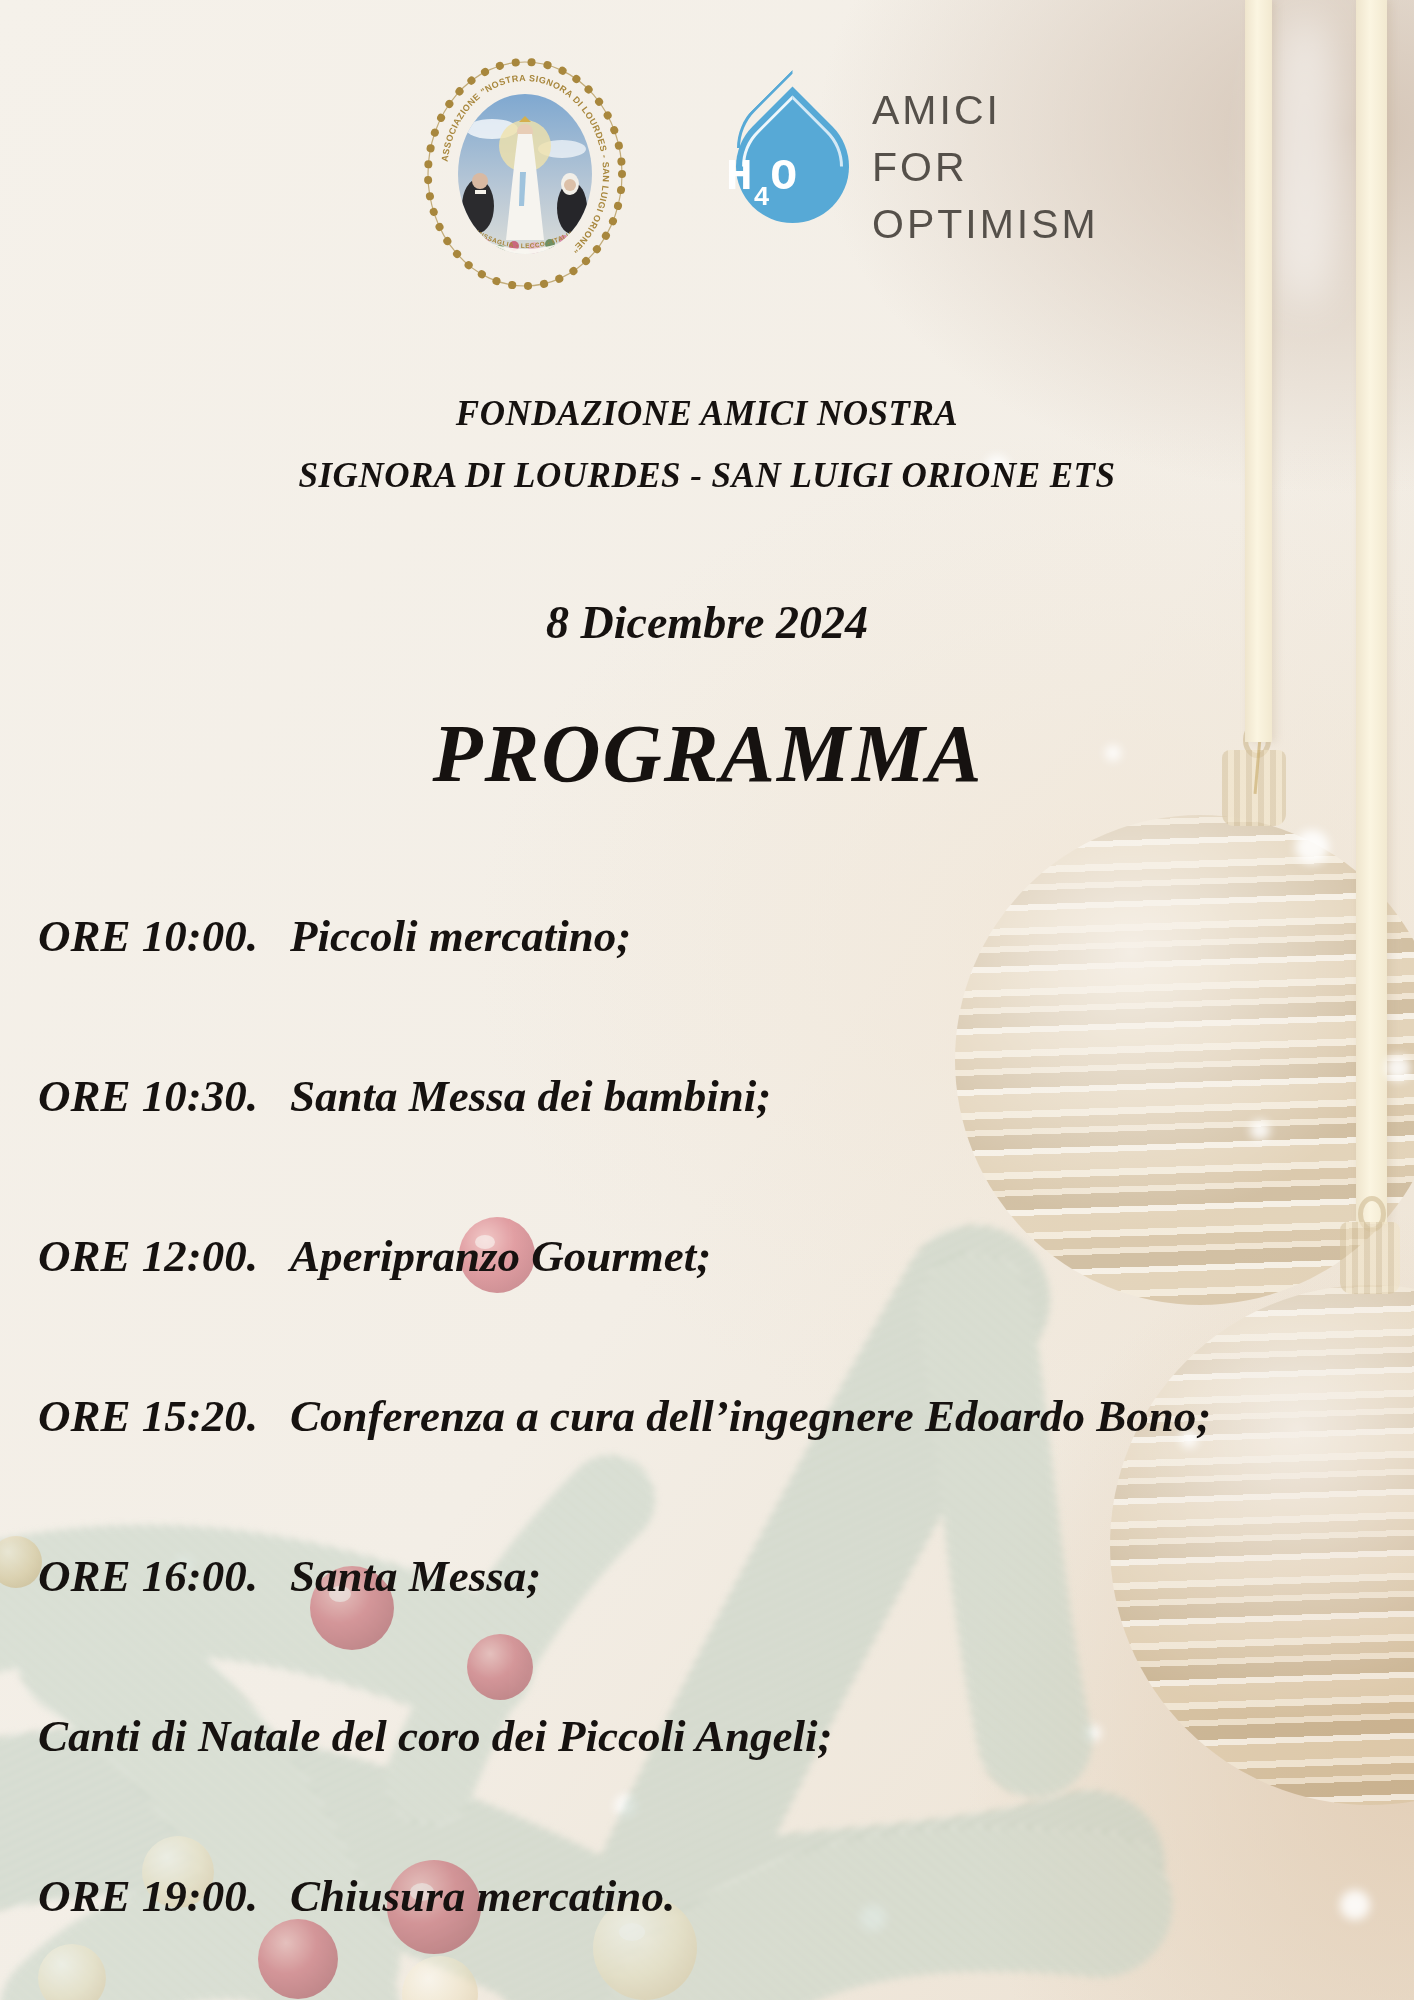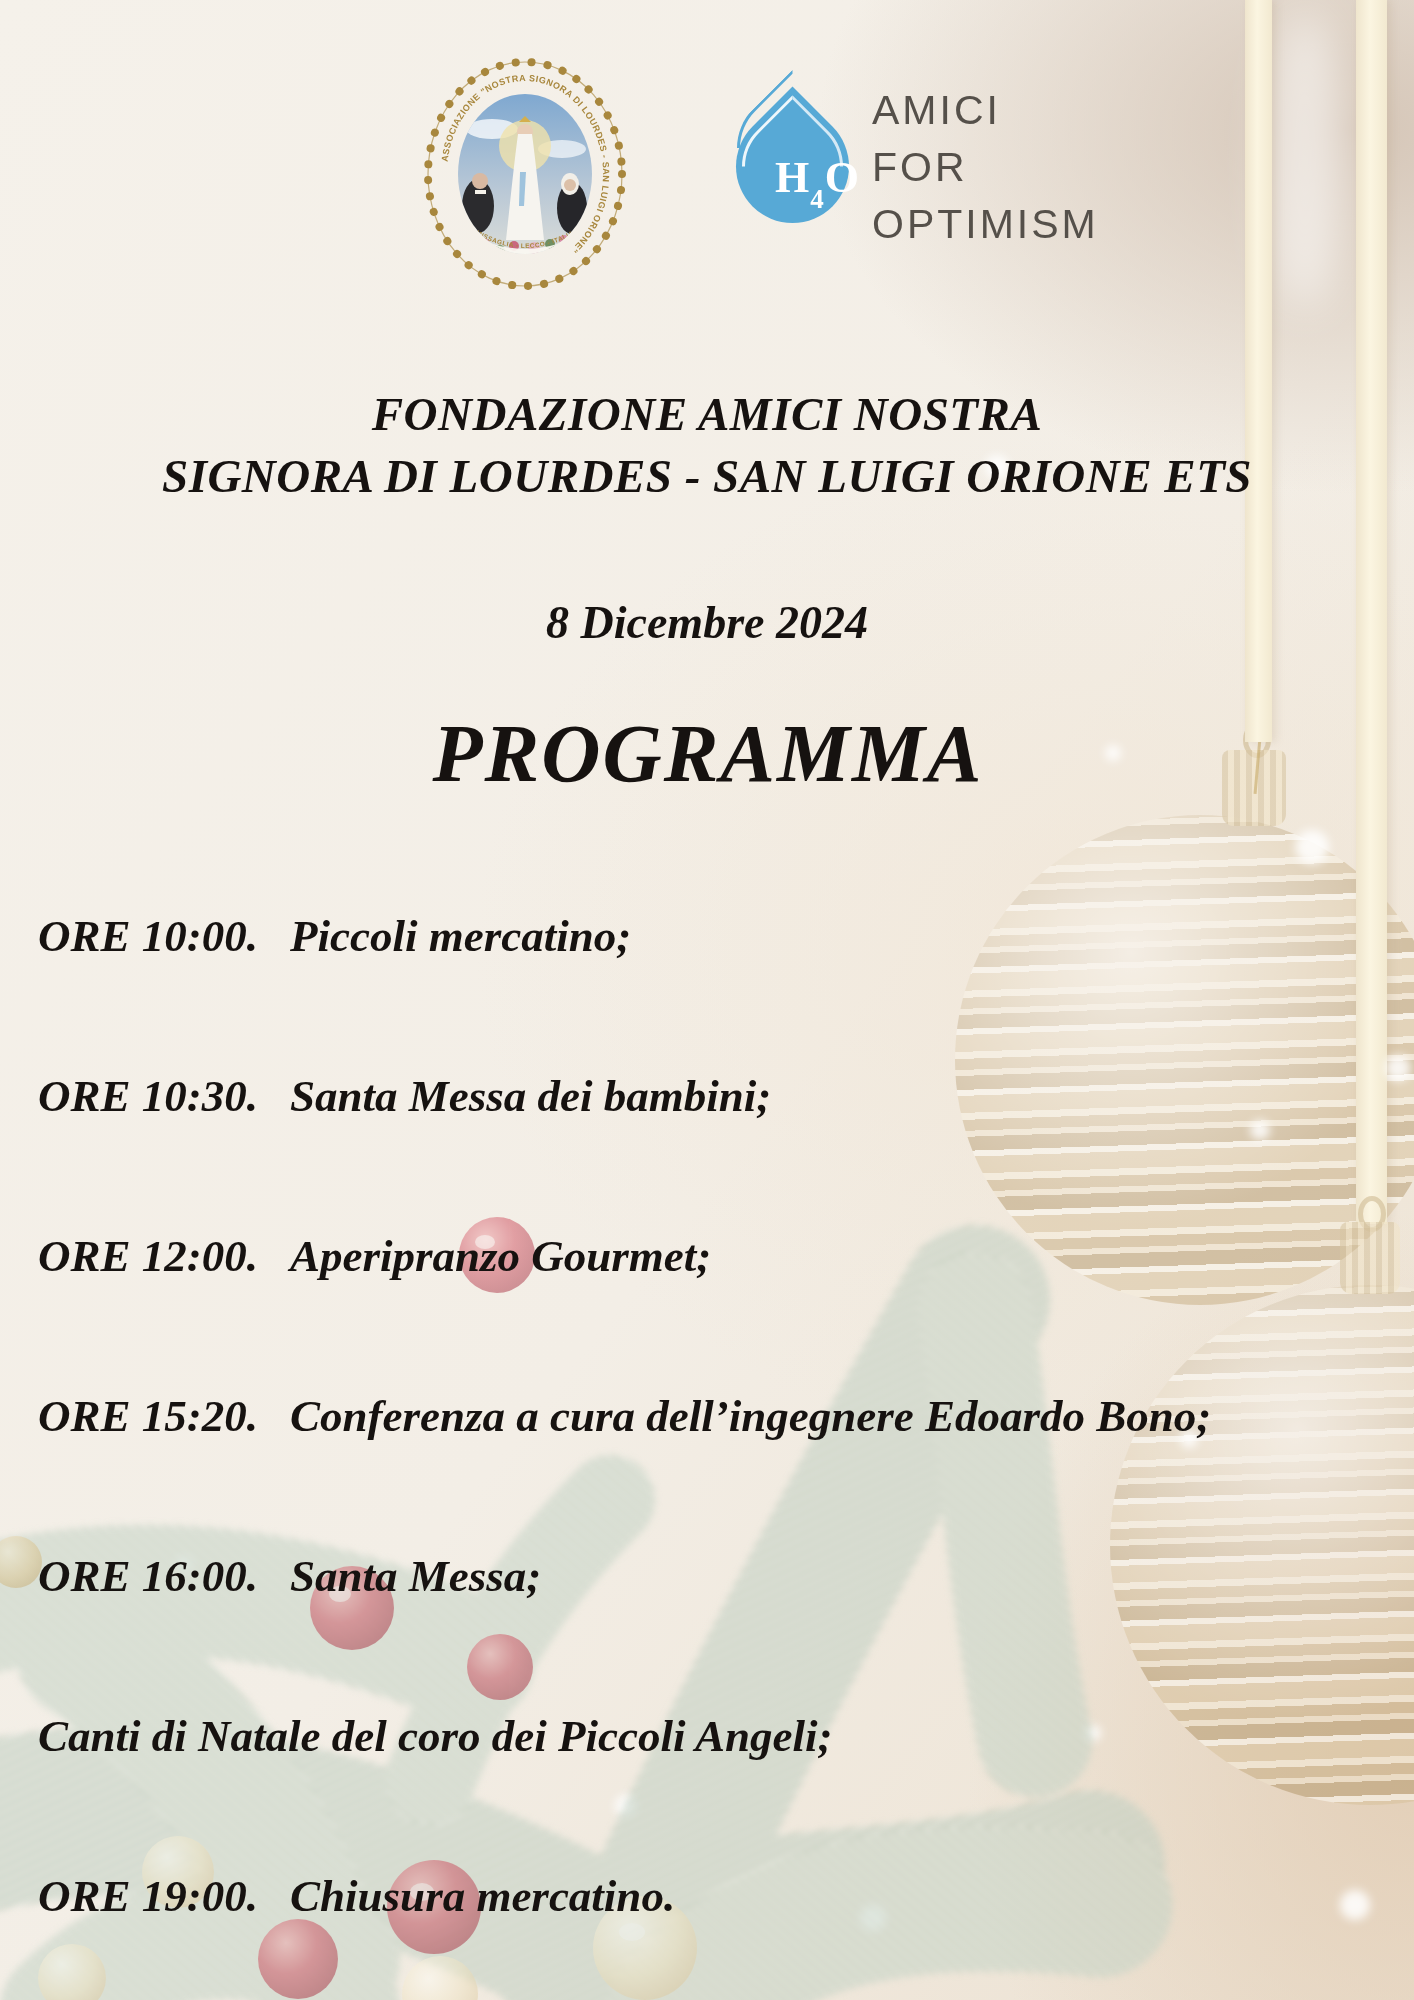--- a/index.html
+++ b/index.html
@@ -70,35 +70,35 @@
     border:3px solid transparent;border-left-color:var(--drop-blue,#57a9d6);
     border-radius:0 50% 50% 50%;
   }
   .h4o-shape::after{ 
     content:"";position:absolute;inset:6px;
     border:3px solid transparent;border-left-color:rgba(255,255,255,.9);
     border-top-color:rgba(255,255,255,.75);
     border-radius:0 50% 50% 50%;
   }
   .h4o-formula{
-    position:absolute;left:0;top:66px;width:134px;text-align:right;
-    font-family:Liberation Serif, serif;font-weight:bold;color:#fff;
+    position:absolute;left:0;top:66px;width:134px;text-align:left;
+    font-family:Liberation Mono, monospace;font-weight:bold;color:#fff;
     font-size:44px;letter-spacing:1px;
   }
   .h4o-formula sub{font-size:27px;line-height:0;position:relative;top:6px;}
   .tagline{
     left:872px;top:82px;
     font-family:"Liberation Sans",sans-serif;font-weight:100;
     font-size:41px;line-height:57px;letter-spacing:3px;
     color:var(--tagline-gray,#55504a);
   }
   
   .title{
     left:0;top:383px;width:1414px;text-align:center;
-    font-style:italic;font-weight:bold;font-size:47px;line-height:62px;
+    font-style:italic;font-weight:bold;font-size:35px;line-height:62px;
     letter-spacing:.5px;
   }
   .event-date{
     left:0;top:596px;width:1414px;text-align:center;
     font-style:italic;font-weight:bold;font-size:46px;
   }
   .programma{
     left:1px;top:708px;width:1414px;margin:0;text-align:center;
     font-style:italic;font-weight:bold;font-size:82px;line-height:92px;
     letter-spacing:2px;

